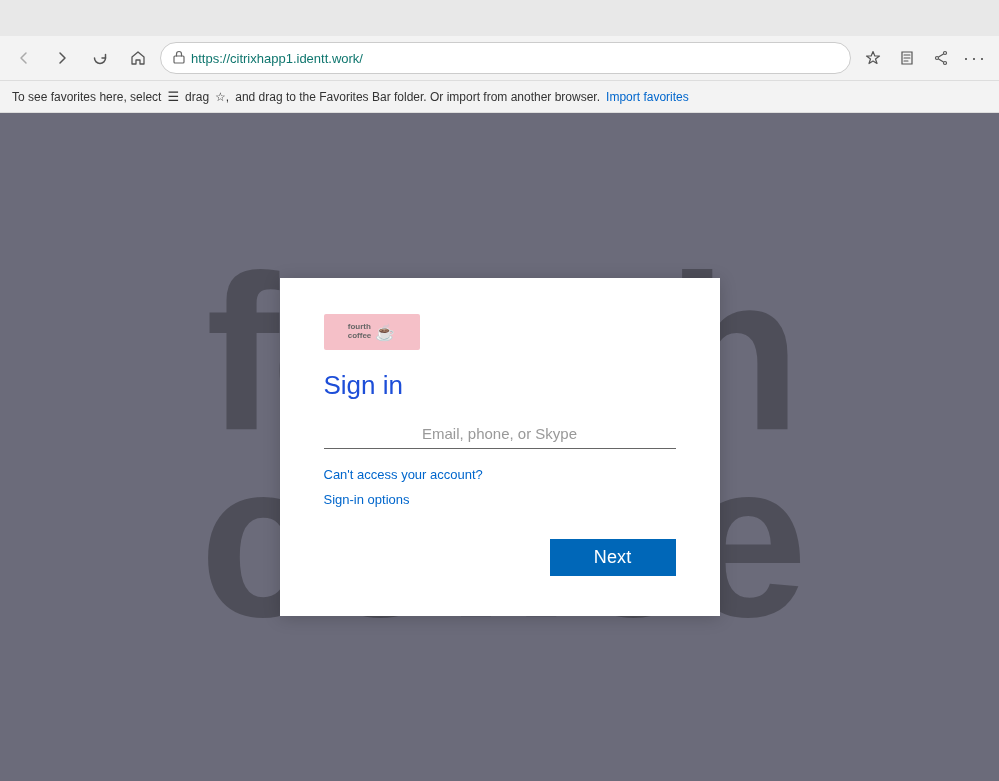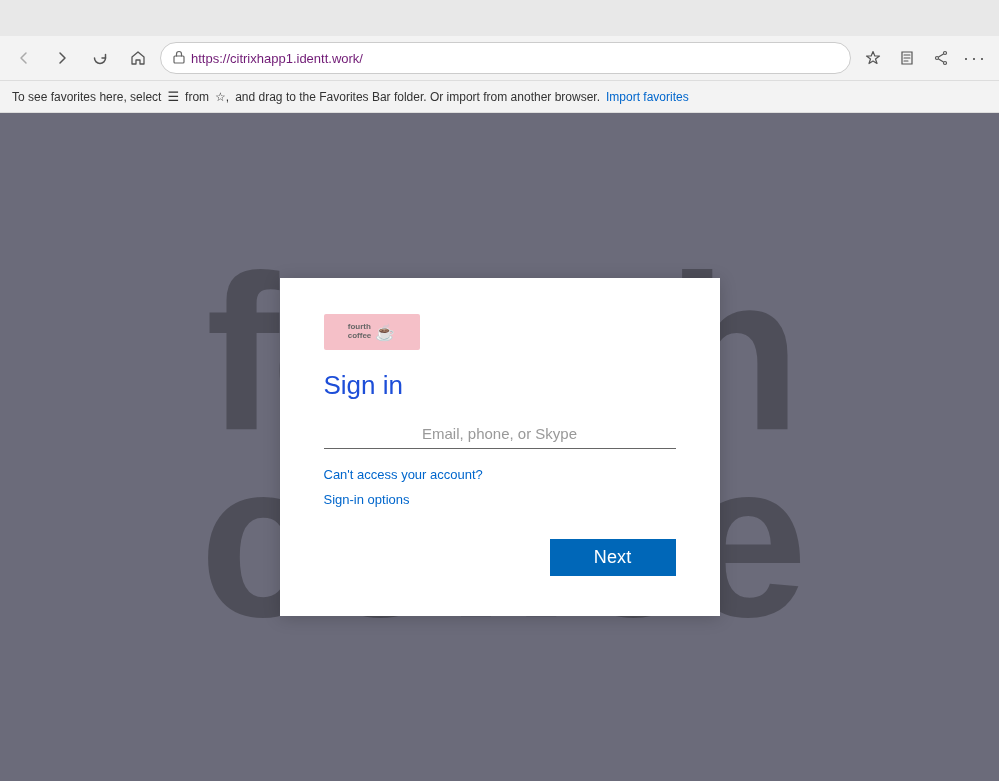--- a/index.html
+++ b/index.html
@@ -66,21 +66,21 @@
       padding: 0 12px;
       background: white;
       gap: 6px;
     }
 
     .address-bar input {
       flex: 1;
       border: none;
       outline: none;
       font-size: 13px;
-      color: #701a75;
+      color: #0f766e;
       background: transparent;
     }
 
     .toolbar-icons {
       display: flex;
       align-items: center;
       gap: 2px;
     }
 
     .toolbar-icon-btn {
@@ -335,21 +335,21 @@
       <button class="toolbar-icon-btn">
         <span style="font-size:18px; letter-spacing:2px; color:#555;">···</span>
       </button>
     </div>
   </div>
 </div>
 
 <div class="favorites-bar">
   <span>To see favorites here, select</span>
   <span style="font-size:13px; margin: 0 2px;">☰</span>
-  <span>from</span>
+  <span>drag</span>
   <span style="margin: 0 2px;">☆,</span>
   <span>and drag to the Favorites Bar folder. Or import from another browser.</span>
   <a class="import-link" href="#">Import favorites</a>
 </div>
 
 <div class="page-content">
 
   <div class="background">
     <div class="bg-text">
       <div>fourth</div>

